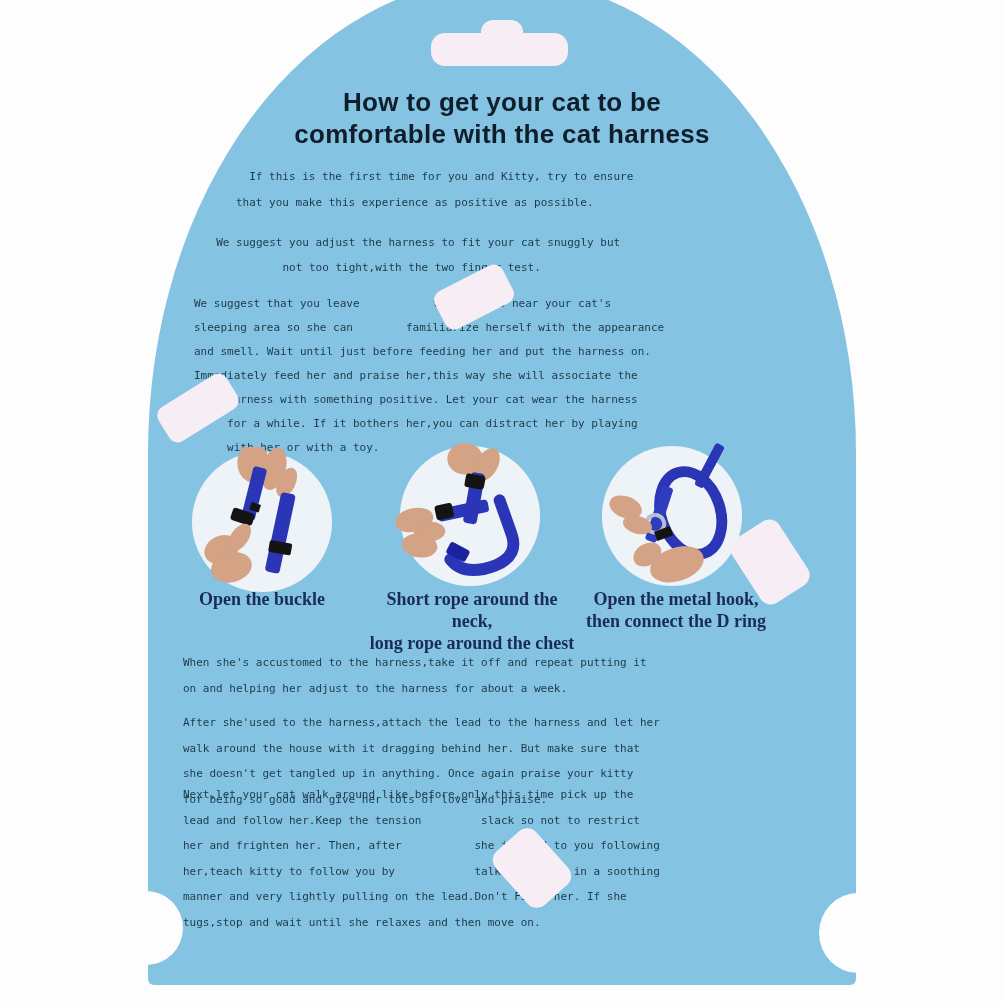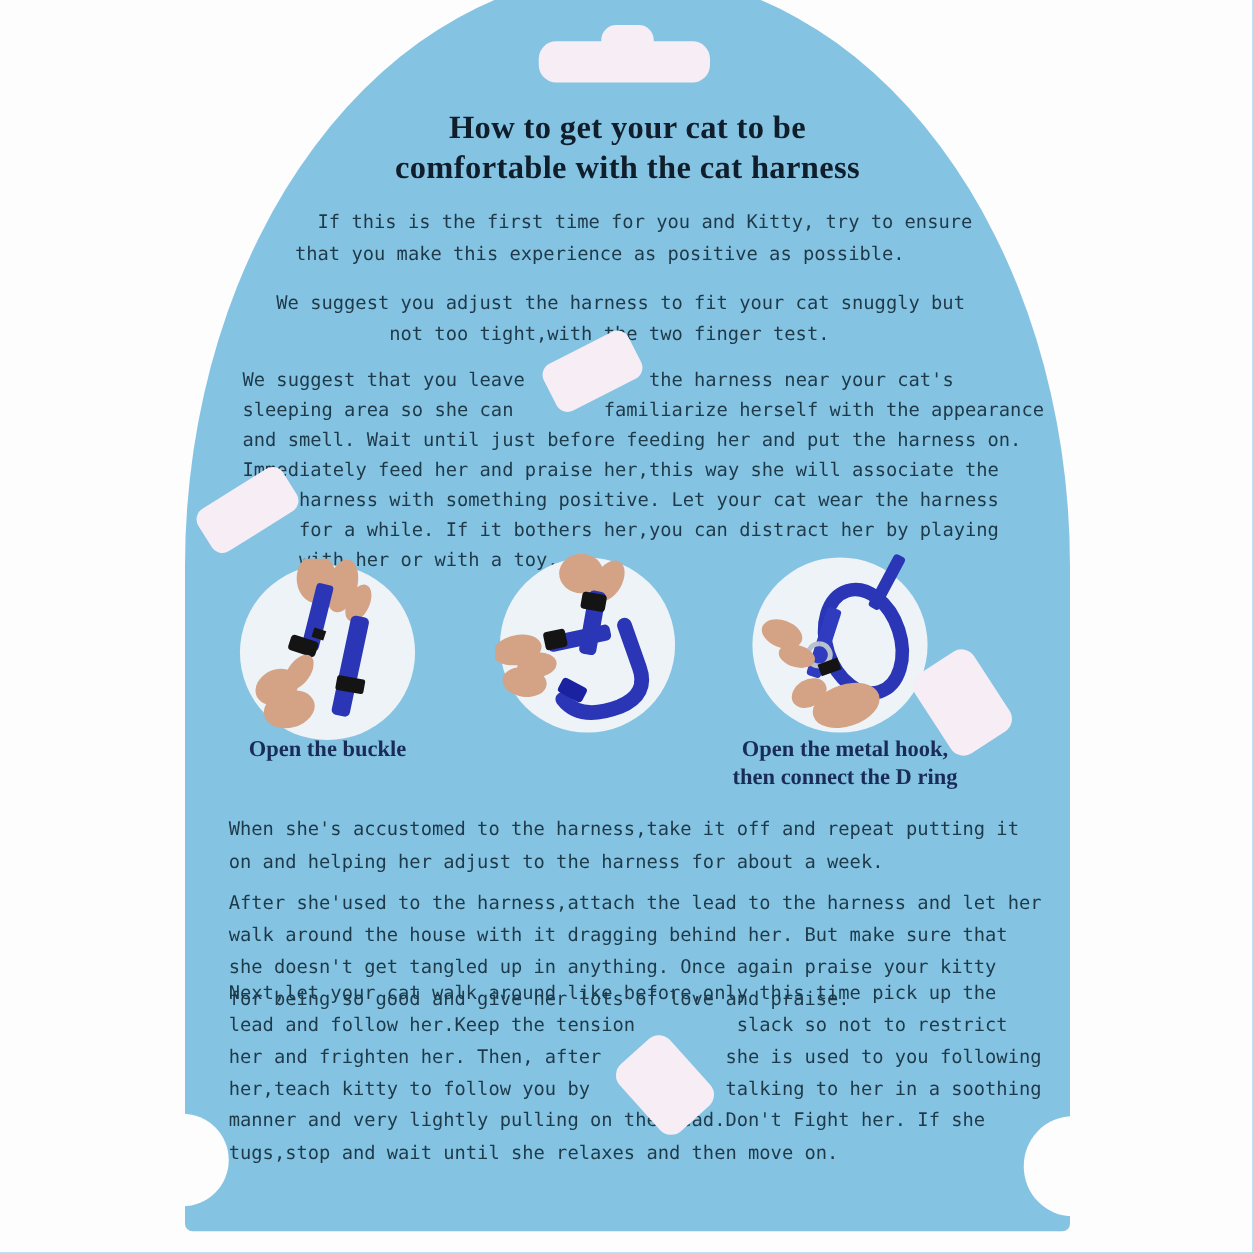--- a/index.html
+++ b/index.html
@@ -25,27 +25,27 @@
     background:#f7eef5;border-radius:12px 12px 0 0;}
   
   .sticker{position:absolute;background:#f7eef5;border-radius:10px;}
   .sticker-2{left:436px;top:276px;width:76px;height:42px;transform:rotate(-27deg);}
   .sticker-3{left:158px;top:388px;width:80px;height:40px;transform:rotate(-32deg);}
   .sticker-4{left:742px;top:524px;width:56px;height:76px;transform:rotate(-33deg);border-radius:12px;}
   .sticker-5{left:505px;top:832px;width:54px;height:72px;transform:rotate(-42deg);border-radius:12px;}
   .title{
     position:absolute;left:202px;top:86px;width:600px;
     text-align:center;white-space:pre-line;
-    font-family:Liberation Serif, serif;font-weight:700;
+    font-family:Liberation Sans, sans-serif;font-weight:700;
     font-size:26px;line-height:32px;color:#101e2c;letter-spacing:.3px;
   }
   .para{
     position:absolute;white-space:pre;
     font-family:"DejaVu Sans Mono",monospace;
-    font-size:15px;color:#1e3a49;
+    font-size:11px;color:#1e3a49;
   }
   .p1{left:236px;top:164px;line-height:26px;}
   .p2{left:203px;top:230px;line-height:25px;text-align:center;}
   .p3{left:194px;top:292px;line-height:24px;}
   .p4{left:183px;top:650px;line-height:26px;}
   .p5{left:183px;top:710px;line-height:25.5px;}
   .p6{left:183px;top:782px;line-height:25.5px;}
   .photo{position:absolute;width:148px;height:148px;}
   .photo-1{left:188px;top:447px;}
   .photo-2{left:396px;top:443px;}
@@ -141,20 +141,22 @@
     <rect x="58" y="88" width="17" height="10" fill="#141414" transform="rotate(-20 66 93)"></rect>
     <g fill="#d4a284">
       <ellipse cx="28" cy="66" rx="17" ry="11" transform="rotate(20 28 66)"></ellipse>
       <ellipse cx="40" cy="84" rx="15" ry="9" transform="rotate(15 40 84)"></ellipse>
       <ellipse cx="80" cy="124" rx="28" ry="17" transform="rotate(-18 80 124)"></ellipse>
       <ellipse cx="50" cy="114" rx="15" ry="11" transform="rotate(-30 50 114)"></ellipse>
     </g>
   </svg>
 
   <div class="caption cap-1">Open the buckle</div>
+  <div class="caption cap-2">Short rope around the neck,
+long rope around the chest</div>
   <div class="caption cap-3">Open the metal hook,
 then connect the D ring</div>
 
   <div class="sticker sticker-2"></div>
   <div class="sticker sticker-3"></div>
   <div class="sticker sticker-4"></div>
   <div class="sticker sticker-5"></div>
 
   <div class="notch notch-left"></div>
   <div class="notch notch-right"></div>

